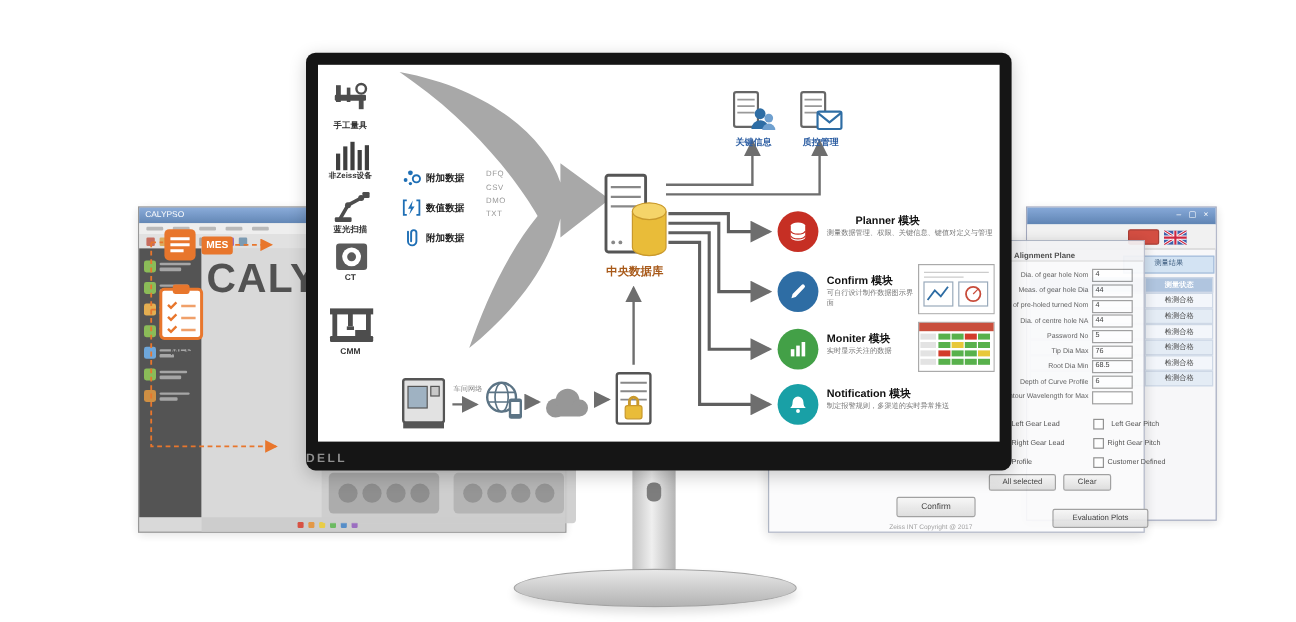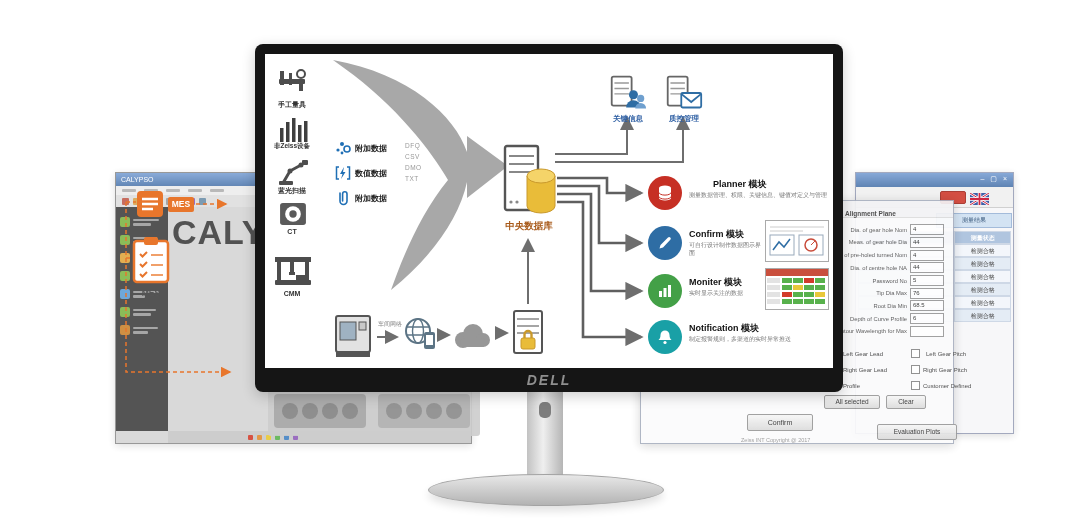--- a/index.html
+++ b/index.html
@@ -72,22 +72,22 @@
   
   .mes{z-index:3;}
   .mes-chip{left:168px;top:197px;width:26px;height:15px;background:#e8762c;border-radius:2px;
             color:#fff;font-size:8.5px;font-weight:bold;text-align:center;line-height:15px;}
   .mes-label{left:132px;top:288px;width:38px;text-align:center;font-size:8.5px;font-weight:bold;color:#555;}
 
   
   .monitor{left:255px;top:44px;width:588px;height:348px;background:#151515;border-radius:8px;
            z-index:10;box-shadow:0 4px 14px rgba(0,0,0,.2);}
   .screen{left:10px;top:10px;width:568px;height:314px;background:#fff;overflow:hidden;}
-  .dell-logo{left:0;bottom:4px;width:100%;text-align:center;font-size:14px;font-weight:bold;
-             color:#8f8f8f;letter-spacing:2px;font-style:italic;}
+  .dell-logo{left:0;bottom:4px;width:100%;text-align:left;font-size:10px;font-weight:bold;
+             color:#8f8f8f;letter-spacing:2px;}
   .stand-neck{left:527px;top:392px;width:36px;height:86px;z-index:6;
               background:linear-gradient(90deg,#c2c2c2,#efefef 45%,#b5b5b5);}
   .neck-hole{left:12px;top:10px;width:12px;height:16px;background:#7d7d7d;border-radius:5px;}
   .stand-base{left:428px;top:474px;width:234px;height:30px;border-radius:50%;z-index:7;
               background:linear-gradient(180deg,#e8e8e8,#b3b3b3);border:1px solid #a3a3a3;
               box-shadow:0 5px 8px rgba(0,0,0,.12);}
 
   
   .dev-icon{position:absolute;}
   .dev-label{position:absolute;text-align:center;font-size:7px;font-weight:bold;color:#333;width:64px;left:-5px;}

